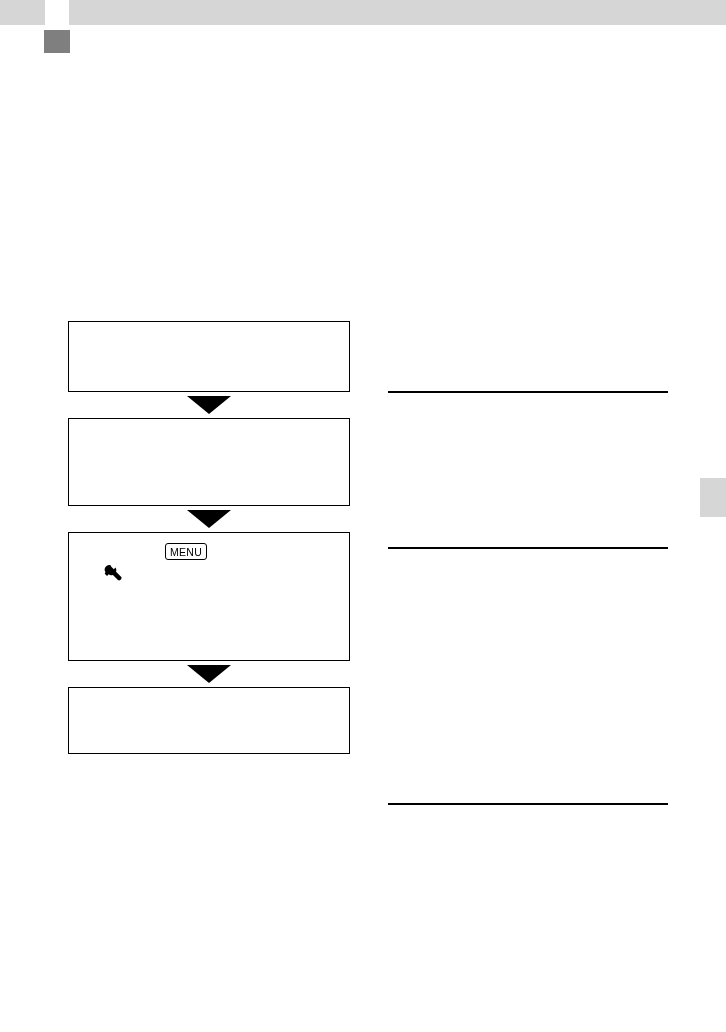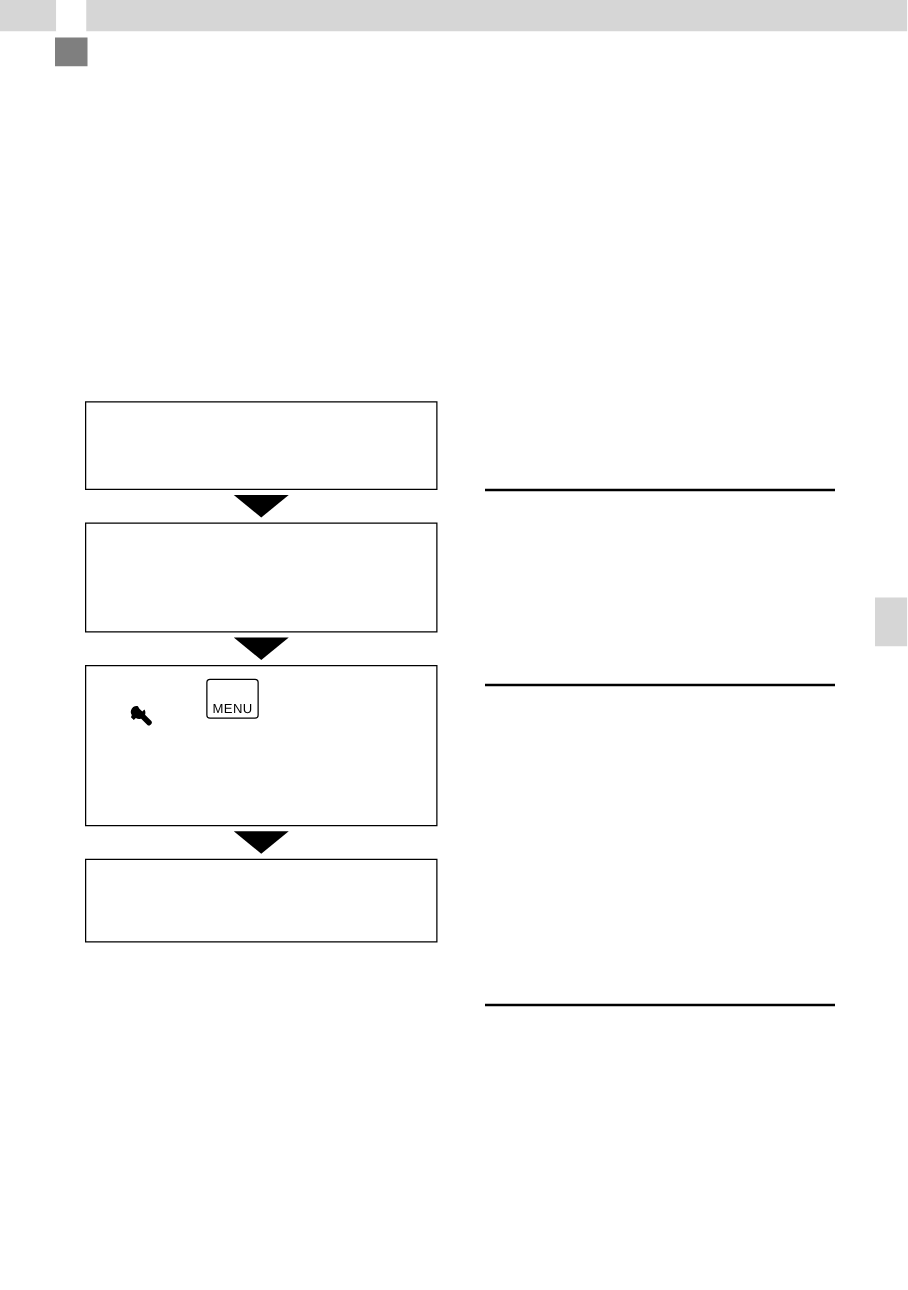--- a/index.html
+++ b/index.html
@@ -108,21 +108,21 @@
 
   
   .menu-badge {
     position: absolute;
     left: 96px;
     top: 10px;
     display: inline-block;
     box-sizing: border-box;
     border: 1.2px solid #000000;
     border-radius: 3px;
-    padding: 17px 4px 1px 4px;
+    padding: 2px 4px 1px 4px;
     font-size: 10.5px;
     line-height: 12px;
     letter-spacing: 0.3px;
     color: #000000;
     background: #ffffff;
   }
 
   .wrench-icon {
     position: absolute;
     left: 33px;

